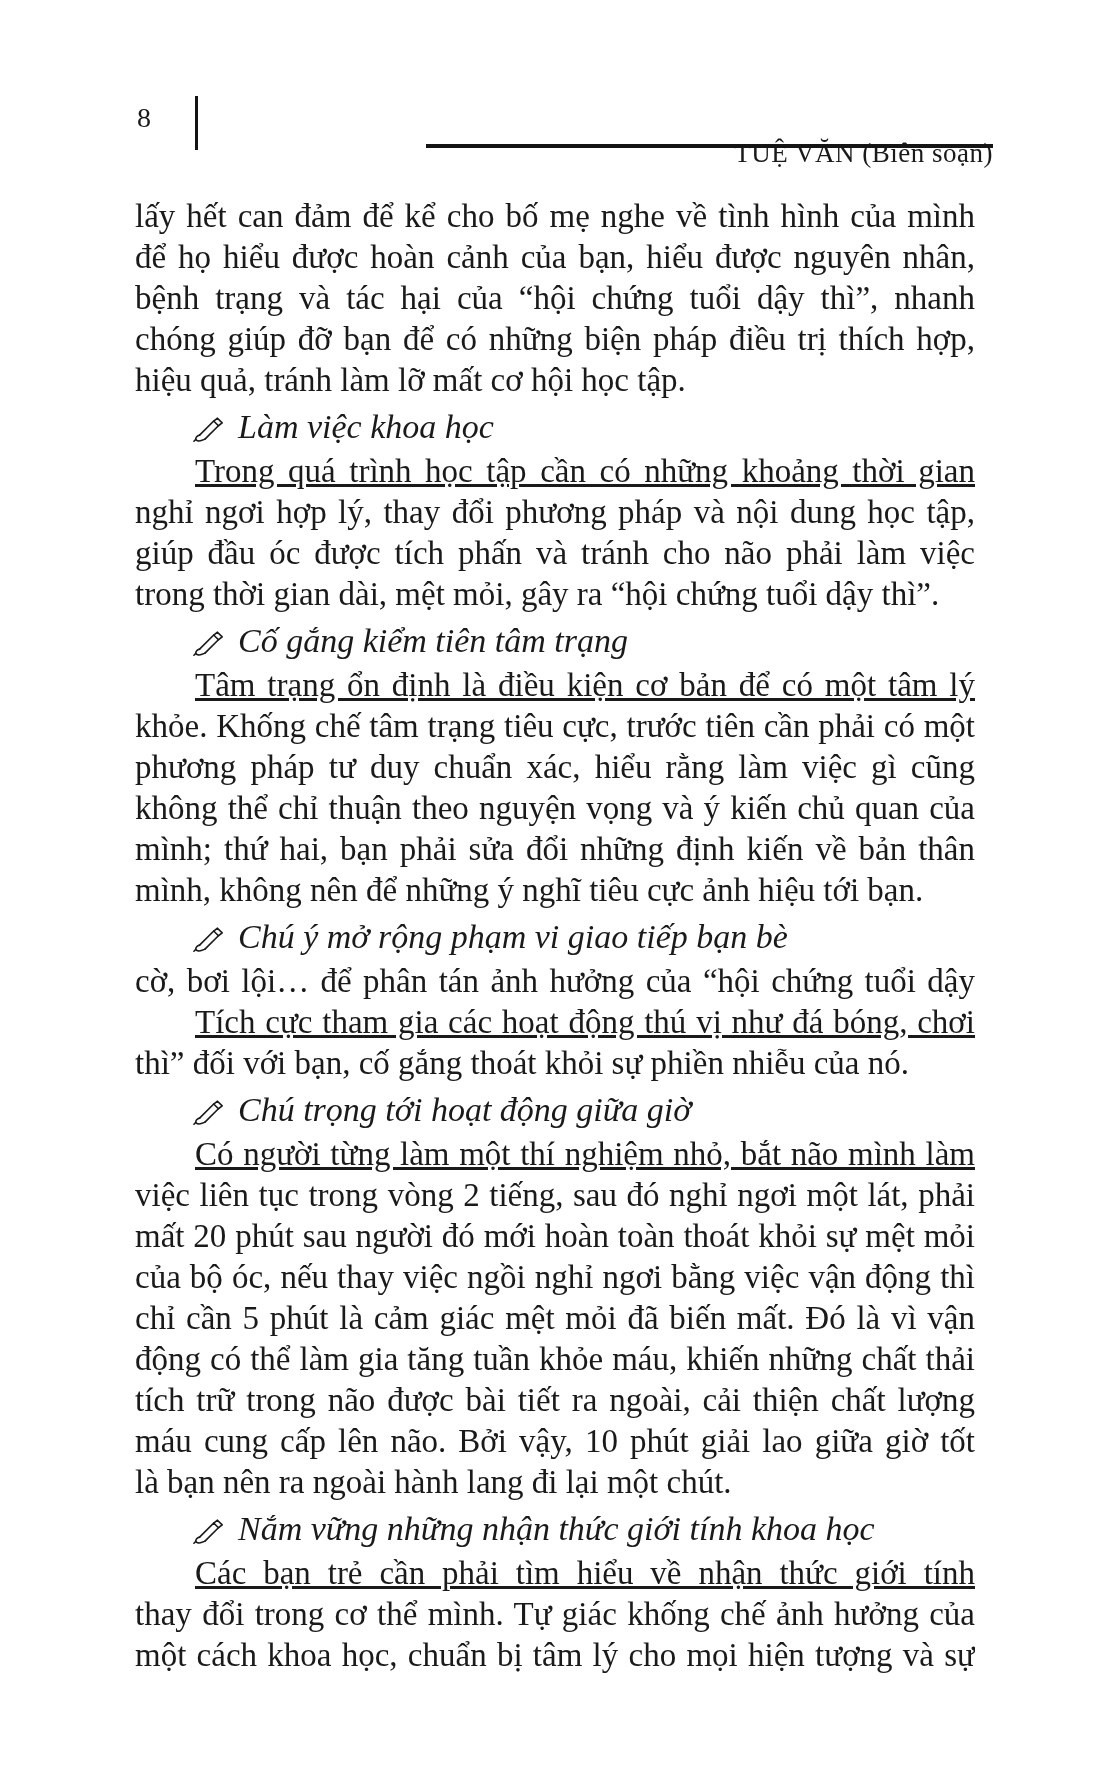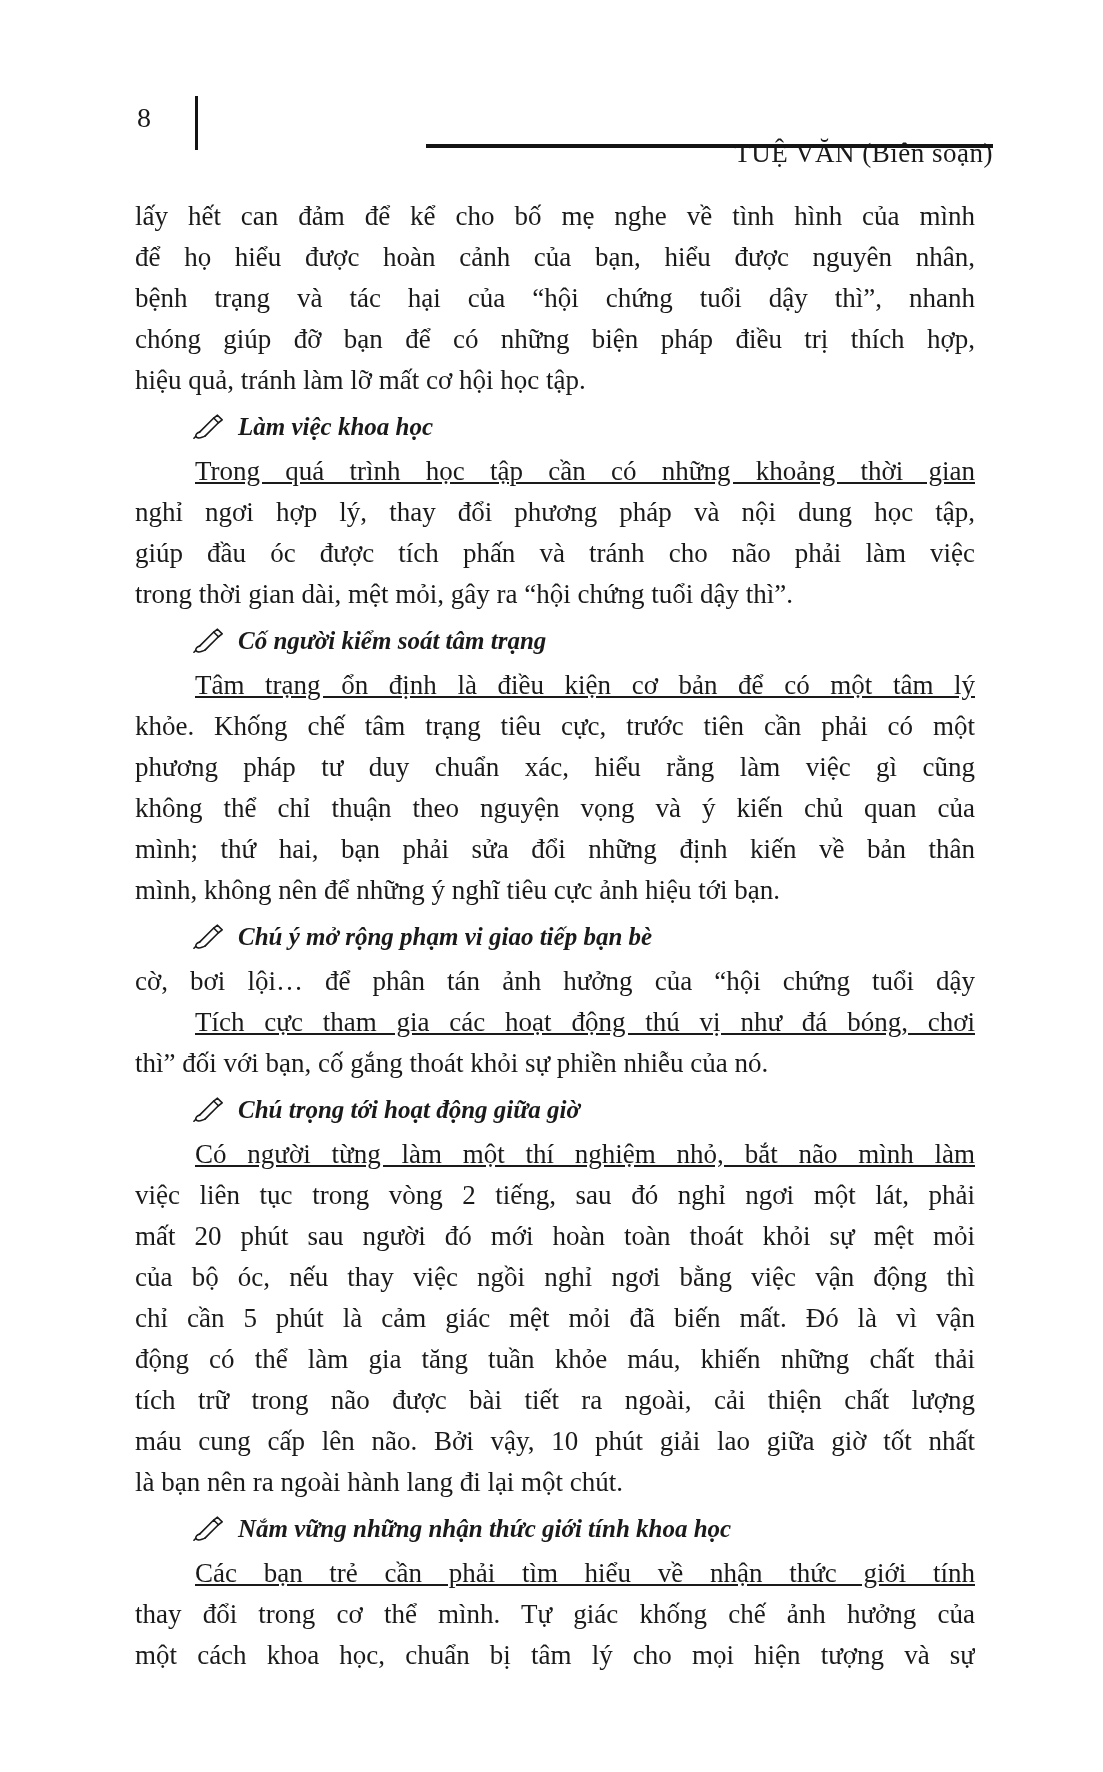--- a/index.html
+++ b/index.html
@@ -62,41 +62,41 @@
     background: #141414;
   }
   
   .content {
     position: absolute;
     top: 196px;
     left: 135px;
     width: 840px;
   }
   .line {
-    font-size: 27px;
+    font-size: 33px;
     line-height: 41px;
     text-align: justify;
     text-align-last: justify;
     white-space: normal;
     overflow: hidden;
     height: 41px;
   }
   .line.last {
     text-align-last: left;
   }
   .line.indent {
     text-indent: 60px;
     text-decoration: underline;
   }
   .heading {
     margin: 5px 0 4px 58px;
-    font-size: 25px;
+    font-size: 34px;
     line-height: 41px;
     height: 41px;
-    font-weight: bold;
+    font-weight: normal;
     font-style: italic;
     white-space: nowrap;
   }
   .heading .icon {
     display: inline-block;
     vertical-align: -4px;
     margin-right: 13px;
     font-style: normal;
   }
   .heading .icon svg { display: inline-block; }
@@ -135,21 +135,21 @@
         <div class="line">giúp đầu óc được tích phấn và tránh cho não phải làm việc</div>
         <div class="line last">trong thời gian dài, mệt mỏi, gây ra “hội chứng tuổi dậy thì”.</div>
       </div>
       <div class="heading"><span class="icon"><svg width="32" height="25" viewBox="0 0 34 26" aria-hidden="true">
             <g fill="none" stroke="#1a1a1a" stroke-width="1.7" stroke-linejoin="round" stroke-linecap="round">
               <path d="M7 19 L22 4 L27 9 L13 23"></path>
               <path d="M22 4 L26 1 L31 6 L27 9"></path>
               <path d="M7 19 C4.5 19.5 2.5 21.5 3 23.5 C3.5 25.5 7 25.5 9.5 24.5 C11 24 12.2 23.5 13 23"></path>
               <path d="M3 23.5 L1 25.5"></path>
             </g>
-          </svg></span><span>Cố người kiểm soát tâm trạng</span></div>
+          </svg></span><span>Cố gắng kiểm tiên tâm trạng</span></div>
       <div class="para">
         <div class="line indent">Tâm trạng ổn định là điều kiện cơ bản để có một tâm lý</div>
         <div class="line">khỏe. Khống chế tâm trạng tiêu cực, trước tiên cần phải có một</div>
         <div class="line">phương pháp tư duy chuẩn xác, hiểu rằng làm việc gì cũng</div>
         <div class="line">không thể chỉ thuận theo nguyện vọng và ý kiến chủ quan của</div>
         <div class="line">mình; thứ hai, bạn phải sửa đổi những định kiến về bản thân</div>
         <div class="line last">mình, không nên để những ý nghĩ tiêu cực ảnh hiệu tới bạn.</div>
       </div>
       <div class="heading"><span class="icon"><svg width="32" height="25" viewBox="0 0 34 26" aria-hidden="true">
             <g fill="none" stroke="#1a1a1a" stroke-width="1.7" stroke-linejoin="round" stroke-linecap="round">

